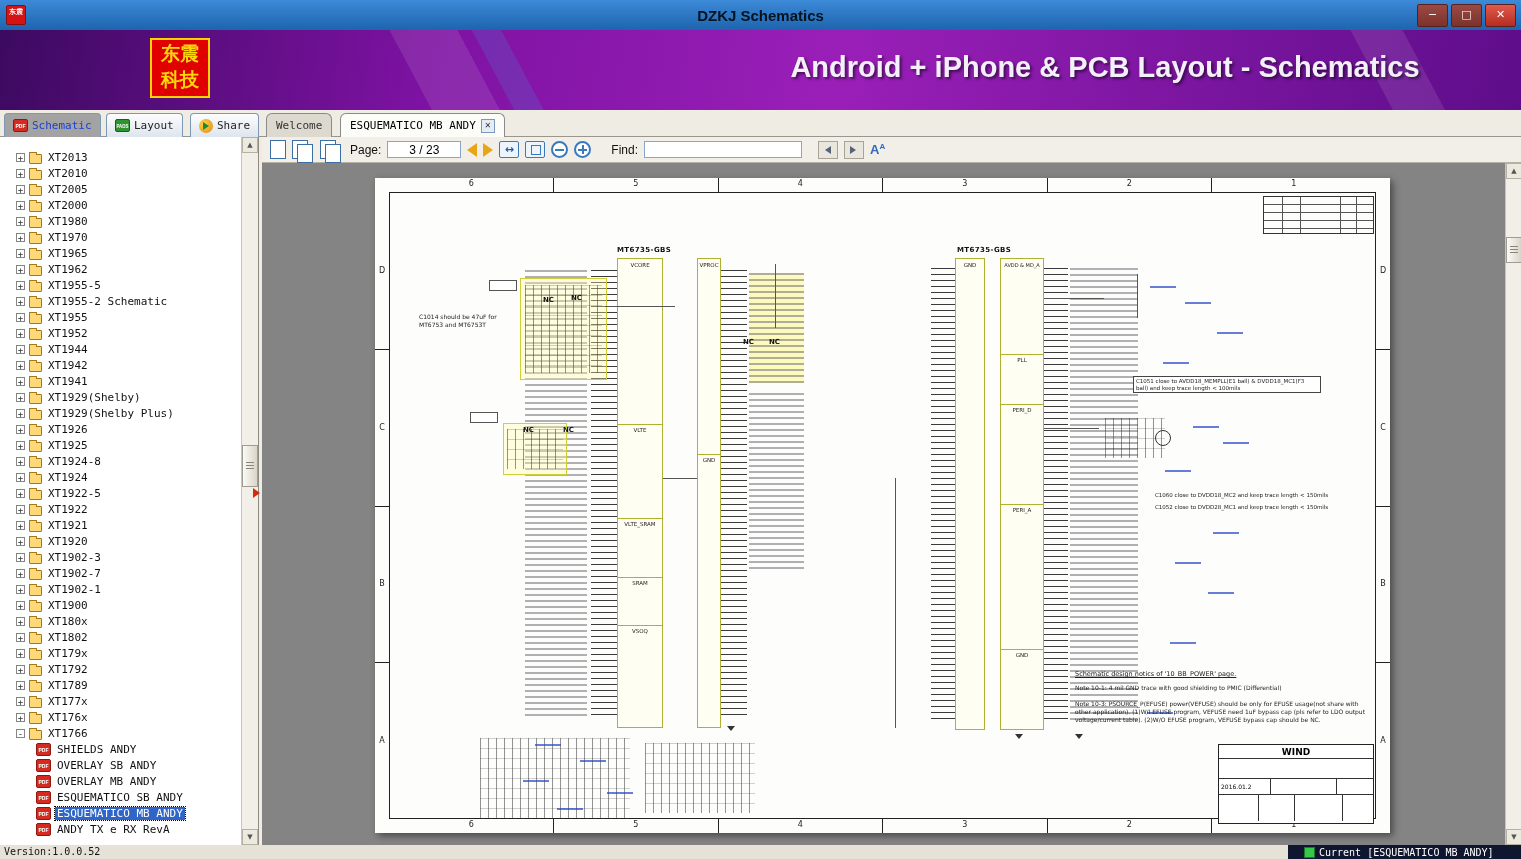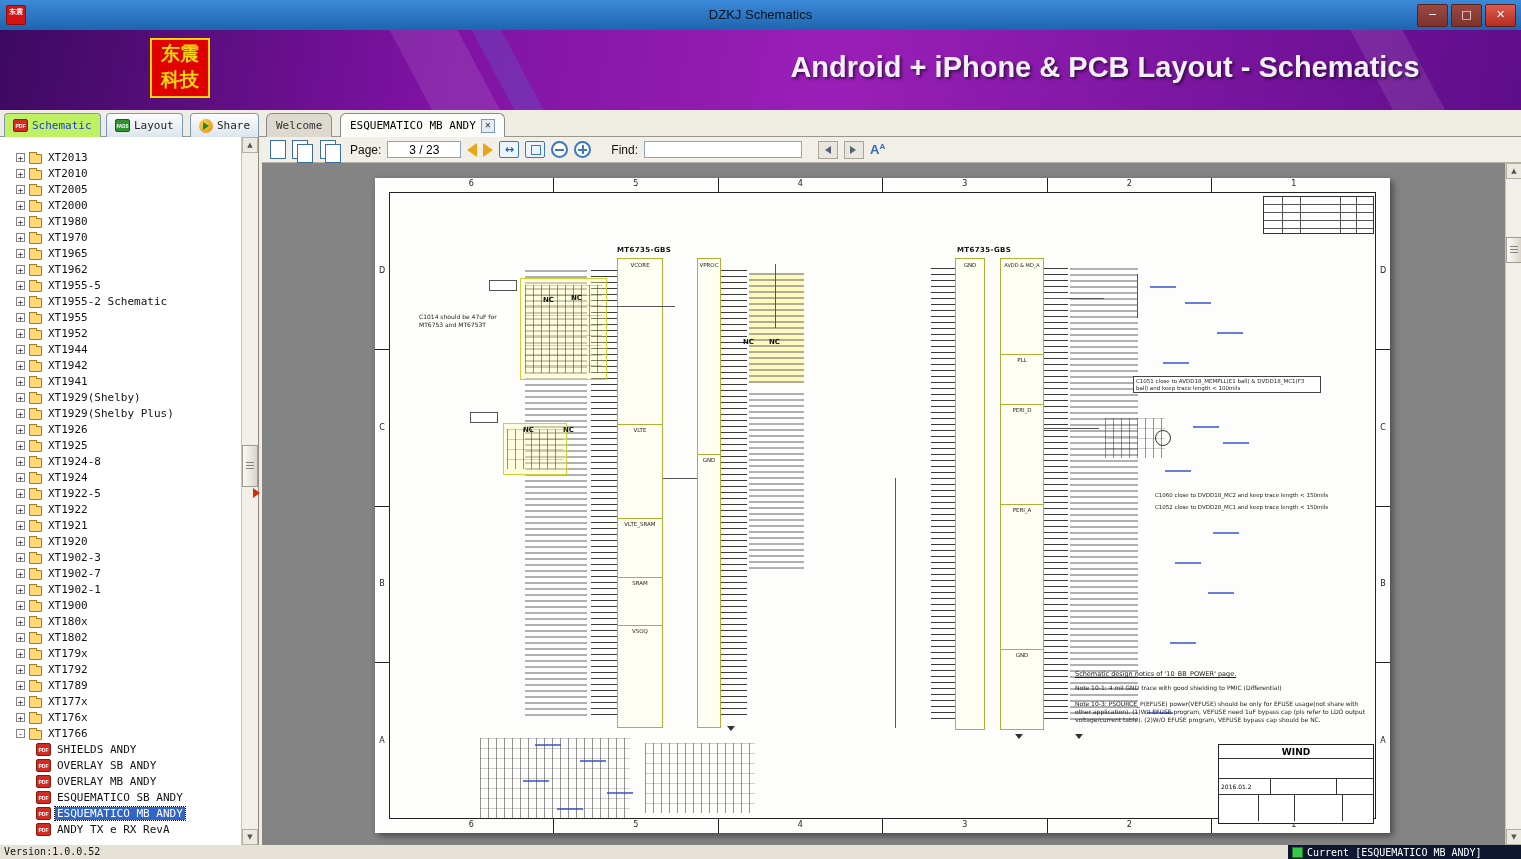--- a/index.html
+++ b/index.html
@@ -1,37 +1,37 @@
 <!DOCTYPE html>
 <html><head>
 <meta charset="utf-8">
 <style>
   html,body{margin:0;padding:0;background:#555;}
   .window{position:relative;width:1521px;height:859px;overflow:hidden;background:#efece4;font-family:"Liberation Sans",sans-serif;}
 
   
   .titlebar{position:absolute;left:0;top:0;width:1521px;height:30px;background:linear-gradient(#3c8ad8,#1e64ae);}
   .app-icon{position:absolute;left:6px;top:5px;width:20px;height:20px;background:#d41414;border:1px solid #8e0c0c;border-radius:2px;color:#fff;font:bold 7px/9px "Liberation Sans",sans-serif;text-align:center;padding-top:1px;box-sizing:border-box;}
-  .win-title{position:absolute;left:0;right:0;top:7px;text-align:center;font-size:13px;color:#06121f;}
+  .win-title{position:absolute;left:0;right:0;top:7px;text-align:center;font-size:15px;color:#06121f;font-weight:bold;}
   .winbtns{position:absolute;right:5px;top:4px;display:flex;gap:3px;}
   .winbtn{width:29px;height:21px;border:1px solid #5c1f1f;border-radius:2px;color:#fff;font:11px/20px "DejaVu Sans",sans-serif;text-align:center;background:linear-gradient(#9a4a42,#7c322c);}
   .winbtn.close{background:linear-gradient(#e05a4e,#b52c20);}
 
   
   .banner{position:absolute;left:0;top:30px;width:1521px;height:80px;background:linear-gradient(100deg,#3c0a60 0%,#7d12a2 28%,#9a1fb8 55%,#5e0d8a 100%);overflow:hidden;}
   .streak{position:absolute;background:rgba(255,255,255,.10);transform:rotate(-28deg);}
   .streak2{position:absolute;background:rgba(40,220,255,.12);transform:rotate(-28deg);}
   .logo-box{position:absolute;left:150px;top:8px;width:60px;height:60px;background:#e00000;border:2px solid #ffd200;box-sizing:border-box;text-align:center;color:#ffd80a;font:bold 19px/26px "DejaVu Sans",sans-serif;}
   .brand{position:absolute;left:228px;top:18px;color:#fff;font:bold 36px "Liberation Sans",sans-serif;letter-spacing:1px;text-shadow:2px 2px 3px rgba(0,0,0,.65);}
   .banner-sub{position:absolute;left:780px;top:21px;width:650px;text-align:center;color:#f4f0fa;font:bold 29px "Liberation Sans",sans-serif;text-shadow:2px 2px 3px rgba(0,0,0,.55);}
 
   
   .tabrow{position:absolute;left:0;top:110px;width:1521px;height:27px;background:#efece4;border-bottom:1px solid #9a968c;box-sizing:border-box;}
   .maintab{position:absolute;top:3px;height:23px;display:flex;align-items:center;gap:4px;padding:0 8px;border:1px solid #7d97b5;border-bottom:none;border-radius:4px 4px 0 0;background:linear-gradient(#fdfdfd,#dde5ee);font:11px "DejaVu Sans Mono",monospace;color:#222;}
-  .maintab.active{background:#bef264;color:#1b3fd4;}
+  .maintab.active{background:#a3a3a3;color:#1b3fd4;}
   .doctab{position:absolute;top:3px;height:23px;display:flex;align-items:center;gap:5px;padding:0 9px;border:1px solid #8a8a8a;border-bottom:none;border-radius:6px 6px 0 0;background:#ddd9cf;font:11px "DejaVu Sans Mono",monospace;color:#333;}
   .doctab.active{background:#fcfcf8;color:#000;}
   .tabclose{width:12px;height:12px;border:1px solid #7a96b8;background:#e6ecf4;font:8px/11px "DejaVu Sans",sans-serif;text-align:center;color:#334;}
   .pdfb{width:15px;height:13px;background:#d42b20;color:#fff;font:bold 5px/13px "Liberation Sans",sans-serif;text-align:center;border-radius:2px;border:1px solid #8e1810;box-sizing:border-box;flex:0 0 auto;}
   .padsb{width:15px;height:13px;background:#2d9430;color:#fff;font:bold 4.5px/13px "Liberation Sans",sans-serif;text-align:center;border-radius:2px;border:1px solid #1a5c1c;box-sizing:border-box;flex:0 0 auto;}
   .shareb{width:14px;height:14px;border-radius:50%;background:radial-gradient(circle at 35% 35%,#ffd24a,#e08a10);position:relative;flex:0 0 auto;}
   .shareb::after{content:"";position:absolute;left:4px;top:3px;width:0;height:0;border-left:6px solid #1f8a2a;border-top:4px solid transparent;border-bottom:4px solid transparent;}
 
   
   .sidebar{position:absolute;left:0;top:137px;width:259px;height:708px;background:#fff;border-right:1px solid #8f8b81;box-sizing:border-box;overflow:hidden;}
@@ -95,21 +95,21 @@
   .emptybox{position:absolute;border:1px solid #555;background:#fff;}
   .revtable{position:absolute;left:888px;top:18px;width:109px;height:36px;border:1px solid #333;background:repeating-linear-gradient(to bottom,transparent 0 7px,#555 7px 8px);}
   .revtable i{position:absolute;top:0;bottom:0;width:1px;background:#555;}
   .tblock{position:absolute;left:843px;top:566px;width:154px;height:78px;border:1px solid #222;background:#fff;font-family:"DejaVu Sans",sans-serif;}
   .tb-row{border-bottom:1px solid #333;display:flex;box-sizing:border-box;}
   .tb-cell{border-right:1px solid #333;box-sizing:border-box;overflow:hidden;}
   .cscroll{position:absolute;right:0;top:163px;width:16px;height:682px;background:#f2efe8;border-left:1px solid #c8c4ba;box-sizing:border-box;}
 
   
   .statusbar{position:absolute;left:0;top:845px;width:1521px;height:14px;background:#e6e2d8;font:10px "DejaVu Sans Mono",monospace;color:#111;}
-  .status-right{position:absolute;left:1288px;top:0;right:0;bottom:0;background:#0e1630;color:#fff;display:flex;align-items:center;gap:4px;padding-left:4px;box-sizing:border-box;}
+  .status-right{position:absolute;left:1288px;top:0;right:0;bottom:0;background:#0e1630;color:#fff;display:flex;align-items:center;gap:4px;padding-left:16px;box-sizing:border-box;}
   .greenic{width:9px;height:9px;background:#35c949;border:1px solid #1d7a2a;flex:0 0 auto;}
 </style>
 </head>
 <body>
 
 <div class="window">
 
   <div class="titlebar">
     <div class="app-icon"><span>东震</span></div>
     <div class="win-title">DZKJ Schematics</div>

